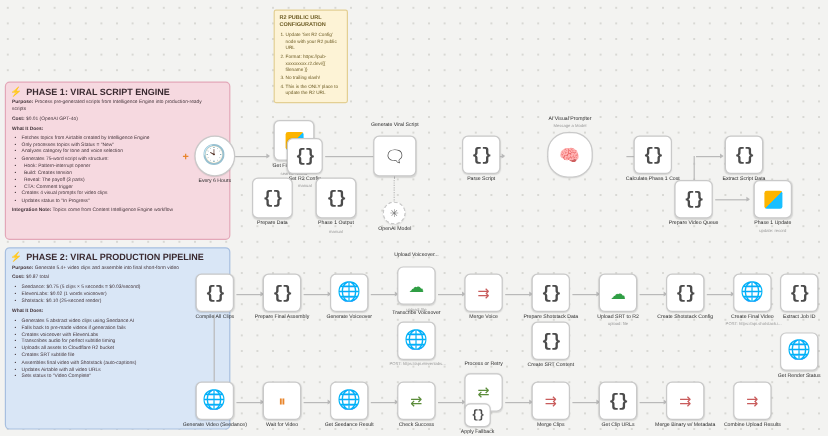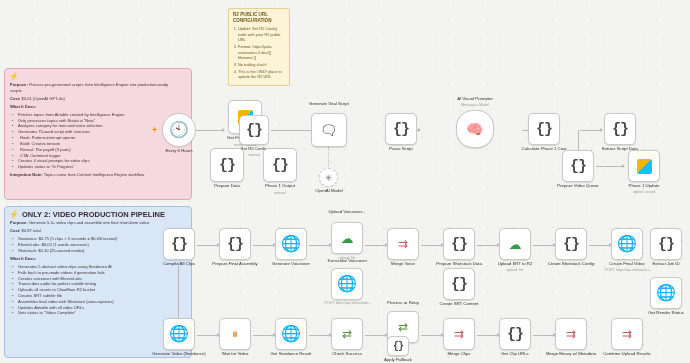--- a/index.html
+++ b/index.html
@@ -107,20 +107,21 @@
 </style>
 </head>
 <body>
 
 <div class="canvas">
   <div class="grid"></div>
 
   <div class="group pink" style="left:4px; top:68px; width:188px; height:132px;">
     <div class="group-title">
       <span class="bolt">⚡</span>
+      <span>PHASE 1: VIRAL SCRIPT ENGINE</span>
     </div>
     <div class="group-body">
       <div class="blk"><b>Purpose:</b>
         <span>Process pre-generated scripts from Intelligence Engine into production-ready scripts</span></div>
       <div class="blk"><b>Cost:</b>
         <span>$0.01 (OpenAI GPT-4o)</span></div>
       <div class="blk"><b>What It Does:</b></div>
       <ul>
         <li>Fetches topics from Airtable created by Intelligence Engine</li>
         <li>Only processes topics with Status = "New"</li>
@@ -134,21 +135,21 @@
         <li>Updates status to "In Progress"</li>
       </ul>
       <div style="margin-top:2.5px;"><b>Integration Note:</b>
         <span>Topics come from Content Intelligence Engine workflow</span></div>
     </div>
   </div>
 
   <div class="group blue" style="left:4px; top:206px; width:188px; height:152px;">
     <div class="group-title">
       <span class="bolt">⚡</span>
-      <span>ONLY 2: VIDEO PRODUCTION PIPELINE</span>
+      <span>PHASE 2: VIRAL PRODUCTION PIPELINE</span>
     </div>
     <div class="group-body">
       <div class="blk"><b>Purpose:</b>
         <span>Generate 5.4+ video clips and assemble into final short-form video</span></div>
       <div class="blk"><b>Cost:</b>
         <span>$0.87 total</span></div>
       <ul>
         <li>Seedance: $0.75 (5 clips × 5 seconds = $0.03/second)</li>
         <li>ElevenLabs: $0.02 (1 words voiceover)</li>
         <li>Shotstack: $0.10 (25-second render)</li>

